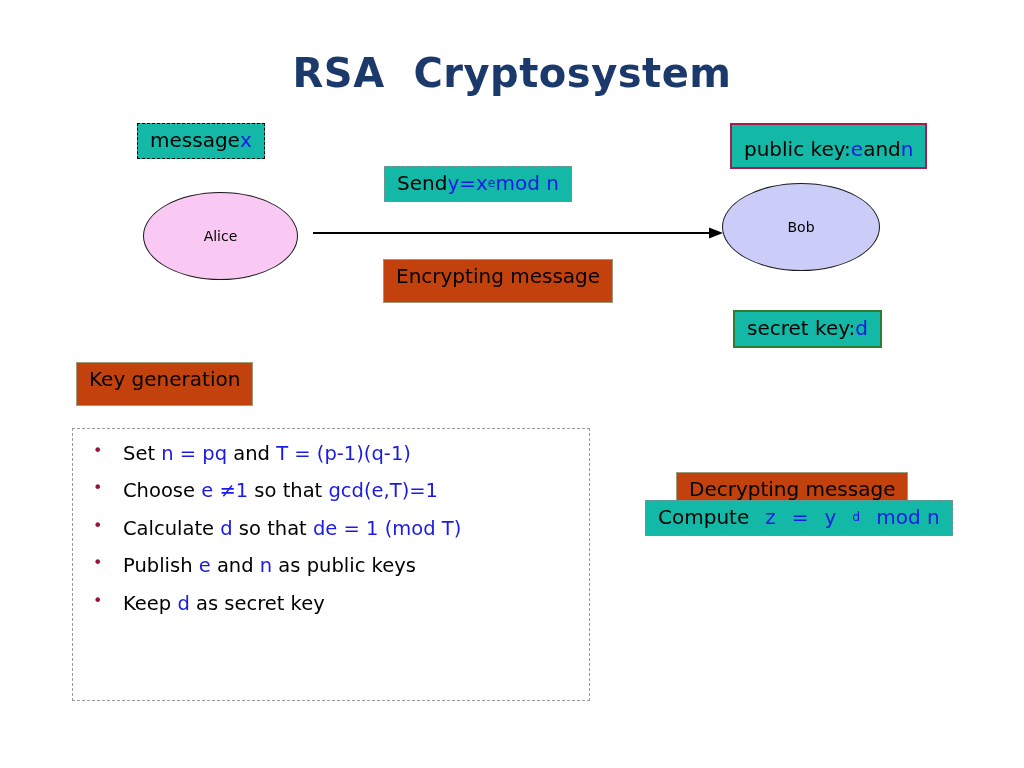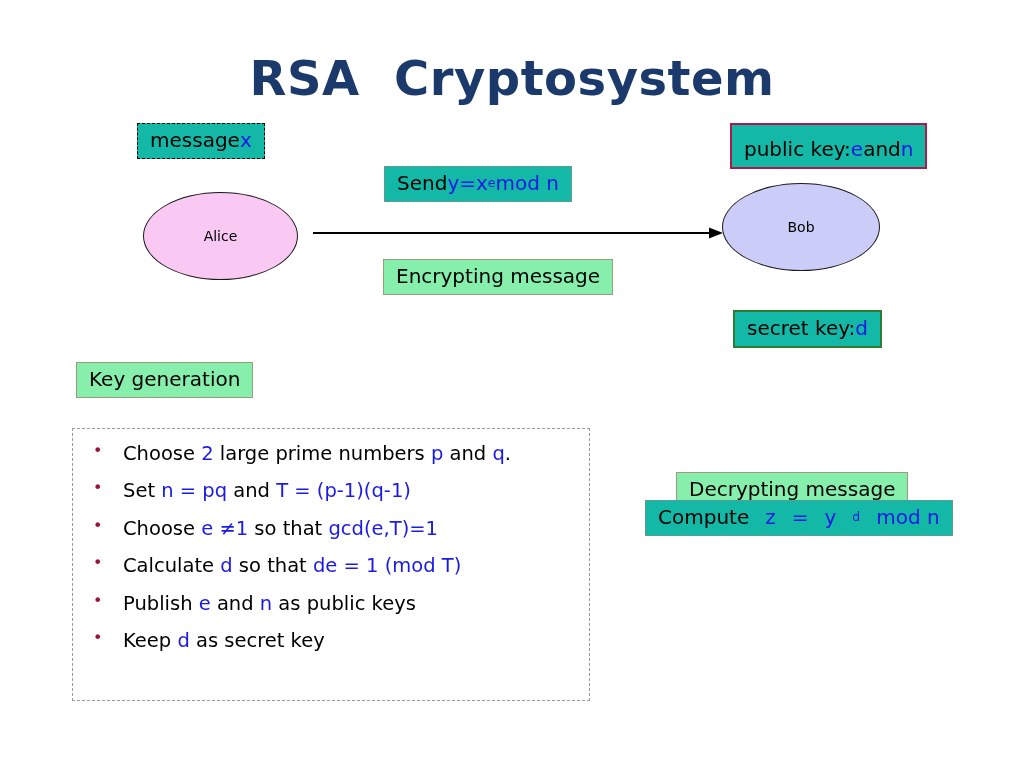--- a/index.html
+++ b/index.html
@@ -18,21 +18,21 @@
   }
 
   
   #slide-title {
     position: absolute;
     left: 0;
     top: 50px;
     width: 1024px;
     text-align: center;
     font-family: "DejaVu Sans", "Liberation Sans", sans-serif;
-    font-size: 48px;
+    font-size: 40px;
     font-weight: bold;
     letter-spacing: 0.5px;
     color: #1b3a6b;
     white-space: pre;
   }
 
   
   .box {
     position: absolute;
     box-sizing: border-box;
@@ -54,23 +54,23 @@
   .box-solid-red {
     border: 2px solid #a81b4b;
     padding: 12px 12px 6px 12px;
   }
   .box-solid-green {
     border: 2px solid #2e7d32;
     padding: 4px 12px 6px 12px;
     text-align: center;
   }
   .box-cream {
-    background: #86efac;
+    background: #c2410c;
     border: 1.5px solid #9c9c7d;
-    padding: 4px 12px 6px 12px;
+    padding: 4px 12px 14px 12px;
   }
 
   
   .v { color: #1a1ae6; }      
   .b { color: #000000; }      
   sup {
     font-size: 0.62em;
     vertical-align: super;
     line-height: 0;
   }
@@ -180,21 +180,20 @@
   <span class="b">secret key: </span>
     <span class="v">d</span>
 </div>
 
 <div class="box box-cream" id="key-generation-box" style="left:76px; top:362px;">
   <span>Key generation</span>
 </div>
 
 <div id="keygen-panel">
   <ul id="keygen-list">
-    <li><span class="b">Choose </span><span class="v">2</span><span class="b"> large prime numbers </span><span class="v">p</span><span class="b"> and </span><span class="v">q</span><span class="b">.</span></li>
 
     <li><span class="b">Set </span><span class="v">n = pq</span><span class="b"> and </span><span class="v">T = (p-1)(q-1)</span><span class="b"></span><span class="v"></span><span class="b"></span></li>
 
     <li><span class="b">Choose </span><span class="v">e ≠1</span><span class="b"> so that </span><span class="v">gcd(e,T)=1</span><span class="b"></span><span class="v"></span><span class="b"></span></li>
 
     <li><span class="b">Calculate </span><span class="v">d</span><span class="b"> so that </span><span class="v">de = 1 (mod T)</span><span class="b"></span><span class="v"></span><span class="b"></span></li>
 
     <li><span class="b">Publish </span><span class="v">e</span><span class="b"> and </span><span class="v">n</span><span class="b"> as public keys</span><span class="v"></span><span class="b"></span></li>
 
     <li><span class="b">Keep </span><span class="v">d</span><span class="b"> as secret key</span><span class="v"></span><span class="b"></span><span class="v"></span><span class="b"></span></li>

